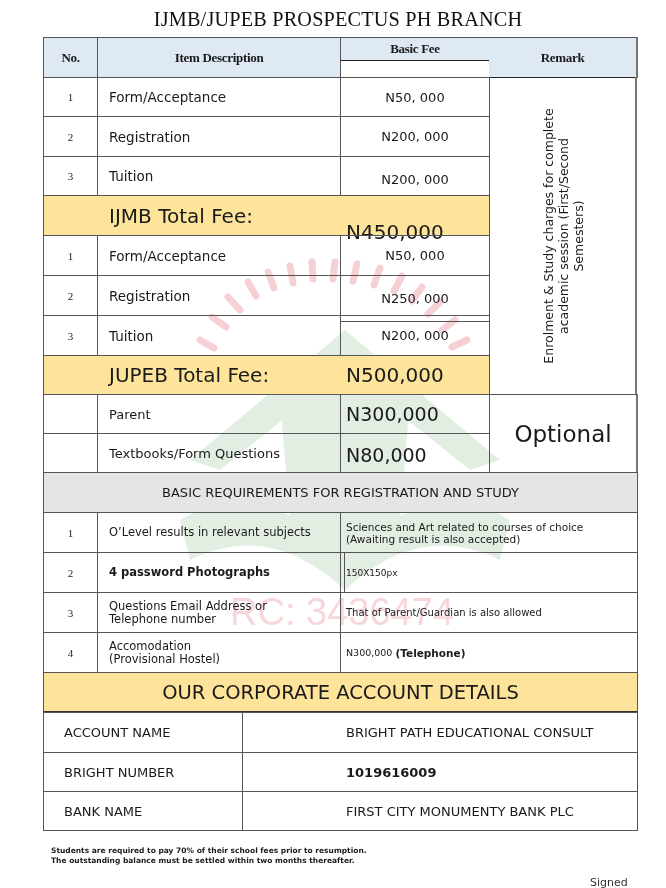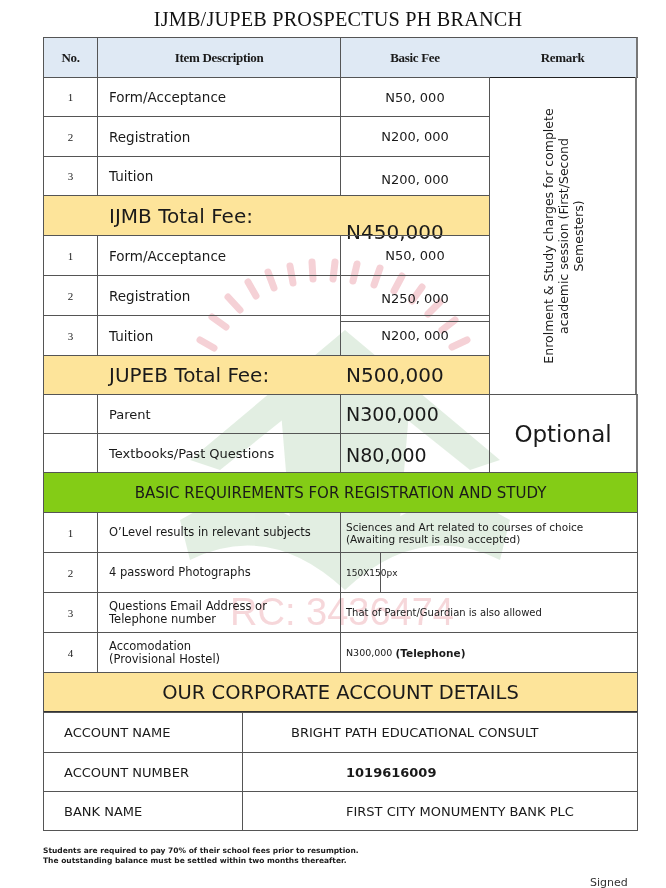--- a/index.html
+++ b/index.html
@@ -10,31 +10,31 @@
            font-size:22px; letter-spacing:0.2px; color:#111; transform:scaleX(0.92); transform-origin:center; }
   .cell { position:absolute; box-sizing:border-box; display:flex; align-items:center; }
   .b { border:1px solid #555; }
   .hdr { background:#dfe9f4; font-family:"Liberation Serif", serif; font-weight:bold; font-size:13px;
          justify-content:center; letter-spacing:-0.3px; }
   .num { justify-content:center; font-size:11px; font-family:"Liberation Serif", serif; }
   .desc { padding-left:11px; font-size:13.5px; }
   .fee { justify-content:center; font-size:13px; }
   .tot { background:#fde49a; font-size:20px; }
   .big { font-size:19px; }
-  .req-h { background:#84cc16; justify-content:center; font-size:15px; }
+  .req-h { background:#e5e5e5; justify-content:center; font-size:13px; }
   .acc-h { background:#fde49a; justify-content:center; font-size:19.5px; }
   .small { font-size:11.5px; padding-left:11px; line-height:13px; }
   .tiny { font-size:10px; padding-left:5px; line-height:12px; }
   .acc { font-size:13px; padding-left:20px; }
   .wm { position:absolute; pointer-events:none; }
   .layer { position:absolute; left:0; top:0; }
   .rem-vert { position:absolute; left:489px; top:77px; width:148px; height:317px; }
   .rem-vert .txt { position:absolute; left:50%; top:50%; width:260px; transform:translate(-50%,-50%) rotate(-90deg);
        text-align:center; font-size:12.5px; line-height:15px; }
-  .footnote { left:43px; top:846px; font-size:7.5px; font-weight:bold; line-height:10px; }
+  .footnote { left:51px; top:846px; font-size:7.5px; font-weight:bold; line-height:10px; }
   .signed { left:590px; top:876px; font-size:11px; color:#333; }
 </style>
 </head>
 <body>
 
 <svg class="wm" width="666" height="888" style="left:0;top:0;z-index:0;">
   <g stroke="#f4c9cf" stroke-width="7" stroke-linecap="round" opacity="0.85">
     <line x1="200" y1="340" x2="214" y2="348"></line>
     <line x1="212" y1="317" x2="226" y2="327"></line>
     <line x1="228" y1="297" x2="240" y2="310"></line>
@@ -59,21 +59,21 @@
   </g>
   <text x="342" y="625" text-anchor="middle" font-family="Liberation Sans, sans-serif" font-size="38" fill="#f6d3d7" opacity="0.9">RC: 3436474</text>
 </svg>
 
 <div class="abs title" style="z-index:2;">IJMB/JUPEB PROSPECTUS PH BRANCH</div>
 
 <div class="layer" style="z-index:1;">
 
   <div class="cell b hdr" style="left:43px;top:37px;width:55px;height:41px;">No.</div>
   <div class="cell b hdr" style="left:97px;top:37px;width:244px;height:41px;">Item Description</div>
-  <div class="cell hdr" style="left:340px;top:37px;width:149px;height:41px;border-top:1px solid #555;border-bottom:1px solid #222;border-left:1px solid #555;">Basic Fee</div>
+  <div class="cell hdr" style="left:340px;top:37px;width:149px;height:24px;border-top:1px solid #555;border-bottom:1px solid #222;border-left:1px solid #555;">Basic Fee</div>
   <div class="cell hdr" style="left:489px;top:37px;width:149px;height:41px;border-top:1px solid #555;border-bottom:1px solid #222;border-right:2px solid #777;">Remark</div>
 
   <div>
     <div class="cell b num" style="left:43px;top:77px;width:55px;height:40px;">1</div>
     <div class="cell b desc" style="left:97px;top:77px;width:244px;height:40px;">Form/Acceptance</div>
     <div class="cell b fee" style="left:340px;top:77px;width:150px;height:40px;">N50, 000</div>
   </div>
   <div>
     <div class="cell b num" style="left:43px;top:116px;width:55px;height:41px;">2</div>
     <div class="cell b desc" style="left:97px;top:116px;width:244px;height:41px;">Registration</div>
@@ -115,40 +115,40 @@
     <div class="txt">Enrolment &amp; Study charges for complete academic session (First/Second Semesters)</div>
   </div>
 
   <div>
     <div class="cell b" style="left:43px;top:394px;width:55px;height:40px;"></div>
     <div class="cell b desc" style="left:97px;top:394px;width:244px;height:40px;font-size:13px;">Parent</div>
     <div class="cell b big" style="left:340px;top:394px;width:150px;height:40px;padding-left:5px;">N300,000</div>
   </div>
   <div>
     <div class="cell b" style="left:43px;top:433px;width:55px;height:40px;"></div>
-    <div class="cell b desc" style="left:97px;top:433px;width:244px;height:40px;font-size:13px;">Textbooks/Past Questions</div>
+    <div class="cell b desc" style="left:97px;top:433px;width:244px;height:40px;font-size:13px;">Textbooks/Form Questions</div>
     <div class="cell b big" style="left:340px;top:433px;width:150px;height:40px;padding-left:5px;padding-top:4px;">N80,000</div>
   </div>
   <div class="cell" style="left:489px;top:394px;width:149px;height:79px;border:1px solid #555;border-right:2px solid #777;justify-content:center;">
     <span style="font-size:23px;">Optional</span>
   </div>
 </div>
 
 <div class="layer" style="z-index:1;">
   <div class="cell b req-h" style="left:43px;top:472px;width:595px;height:41px;">BASIC REQUIREMENTS FOR REGISTRATION AND STUDY</div>
 
   <div>
     <div class="cell b num" style="left:43px;top:512px;width:55px;height:41px;">1</div>
     <div class="cell b small" style="left:97px;top:512px;width:244px;height:41px;">O’Level results in relevant subjects</div>
     <div class="cell b tiny" style="left:340px;top:512px;width:298px;height:41px;white-space:pre-line;font-size:10.5px;">Sciences and Art related to courses of choice
 (Awaiting result is also accepted)</div>
   </div>
   <div>
     <div class="cell b num" style="left:43px;top:552px;width:55px;height:41px;">2</div>
-    <div class="cell b small" style="left:97px;top:552px;width:284px;height:41px;">4 password Photographs</div>
+    <div class="cell b small" style="left:97px;top:552px;width:248px;height:41px;font-weight:bold;">4 password Photographs</div>
     <div class="cell b tiny" style="left:340px;top:552px;width:298px;height:41px;font-size:9px;">150X150px</div>
   </div>
   <div>
     <div class="cell b num" style="left:43px;top:592px;width:55px;height:41px;">3</div>
     <div class="cell b small" style="left:97px;top:592px;width:244px;height:41px;white-space:pre-line;">Questions Email Address or
 Telephone number</div>
     <div class="cell b tiny" style="left:340px;top:592px;width:298px;height:41px;">That of Parent/Guardian is also allowed</div>
   </div>
   <div>
     <div class="cell b num" style="left:43px;top:632px;width:55px;height:41px;">4</div>
@@ -158,24 +158,24 @@
       <span>N300,000</span>&nbsp;<b style="font-size:10.5px;">(Telephone)</b>
     </div>
   </div>
 </div>
 
 <div class="layer" style="z-index:1;">
   <div class="cell b acc-h" style="left:43px;top:672px;width:595px;height:41px;border-bottom:2px solid #333;">OUR CORPORATE ACCOUNT DETAILS</div>
 
   <div>
     <div class="cell b acc" style="left:43px;top:712px;width:200px;height:41px;">ACCOUNT NAME</div>
-    <div class="cell b" style="left:242px;top:712px;width:396px;height:41px;padding-left:48px;font-size:13px;">BRIGHT PATH EDUCATIONAL CONSULT</div>
+    <div class="cell b" style="left:242px;top:712px;width:396px;height:41px;padding-left:103px;font-size:13px;">BRIGHT PATH EDUCATIONAL CONSULT</div>
   </div>
   <div>
-    <div class="cell b acc" style="left:43px;top:752px;width:200px;height:40px;">ACCOUNT NUMBER</div>
+    <div class="cell b acc" style="left:43px;top:752px;width:200px;height:40px;">BRIGHT NUMBER</div>
     <div class="cell b" style="left:242px;top:752px;width:396px;height:40px;padding-left:103px;font-size:13px;font-weight:bold;">1019616009</div>
   </div>
   <div>
     <div class="cell b acc" style="left:43px;top:791px;width:200px;height:40px;">BANK NAME</div>
     <div class="cell b" style="left:242px;top:791px;width:396px;height:40px;padding-left:103px;font-size:13px;">FIRST CITY MONUMENTY BANK PLC</div>
   </div>
 </div>
 
 <div class="abs footnote">
   <div>Students are required to pay 70% of their school fees prior to resumption.</div>

